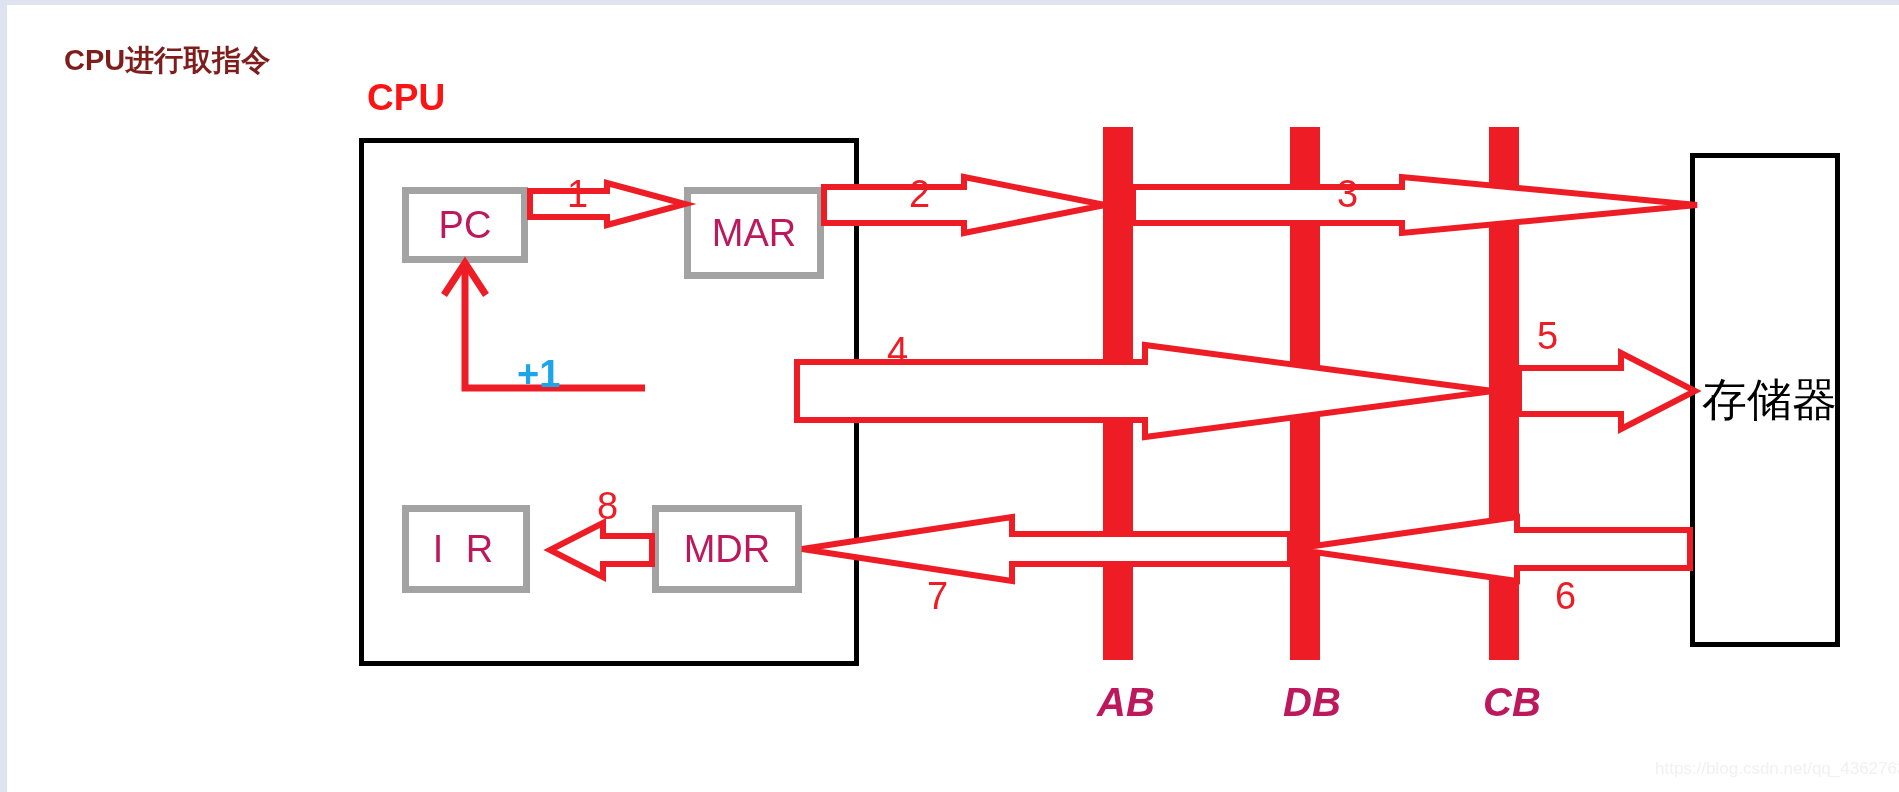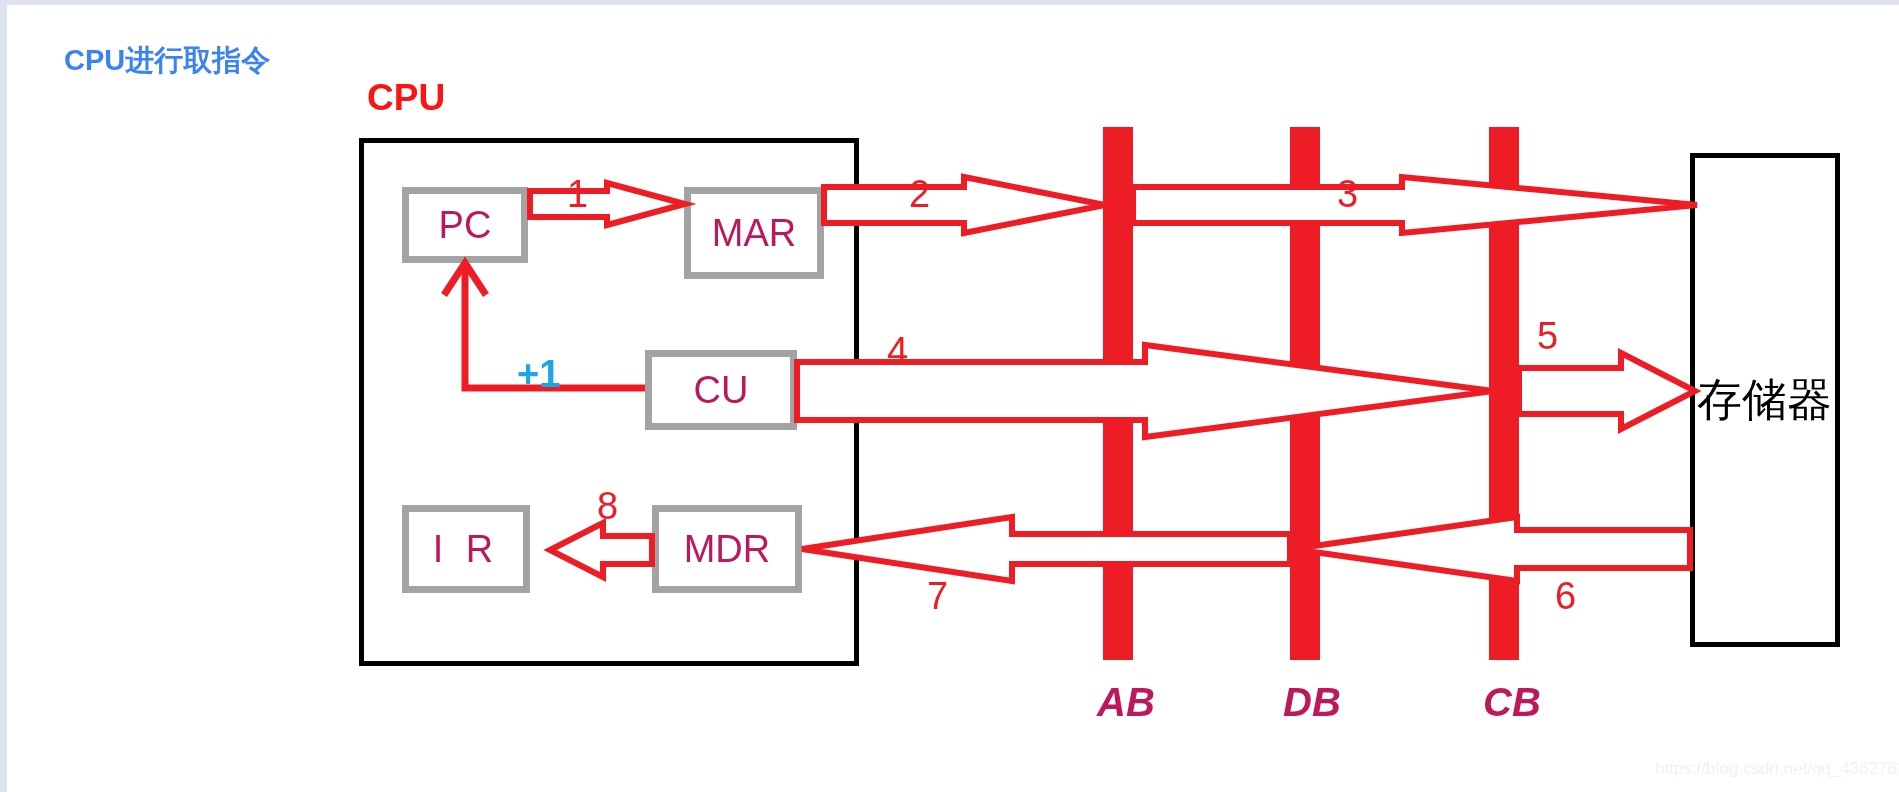--- a/index.html
+++ b/index.html
@@ -15,21 +15,21 @@
     background:#ffffff;
     border-left:7px solid #dfe3ef;
     border-top:5px solid #dfe3ef;
     box-sizing:border-box;
   }
   .abs{position:absolute;}
 
   
   #title{
     left:57px;top:36px;
-    color:#3b82f6;
+    color:#7f1d1d;
     font-size:29px;
     font-weight:bold;
     letter-spacing:0px;
     white-space:nowrap;
   }
 
   
   #cpu-label{
     left:360px;top:72px;
     color:#fb1414;
@@ -54,21 +54,21 @@
     font-family:"Liberation Sans", sans-serif;
   }
   #cpu-box{left:352px;top:133px;width:500px;height:528px;}
 
   #pc-box  {left:395px;top:182px;width:126px;height:76px;font-size:38px;}
   #mar-box {left:677px;top:182px;width:140px;height:92px;font-size:38px;}
   #cu-box  {left:638px;top:345px;width:152px;height:80px;font-size:38px;}
   #ir-box  {left:395px;top:500px;width:128px;height:88px;font-size:38px;letter-spacing:6px;}
   #mdr-box {left:645px;top:500px;width:150px;height:88px;font-size:38px;}
   #mem-box {left:1683px;top:148px;width:150px;height:494px;
-            display:flex;align-items:center;justify-content:flex-start;
+            display:flex;align-items:center;justify-content:flex-end;
             font-size:45px;color:#000;}
   #mem-box .memlabel{white-space:nowrap;transform:translateX(2px);}
 
   
   .bus{background:#ee1c24;}
   #bus-ab{left:1096px;top:122px;width:30px;height:533px;}
   #bus-db{left:1283px;top:122px;width:30px;height:533px;}
   #bus-cb{left:1482px;top:122px;width:30px;height:533px;}
 
   .buslabel{
@@ -118,23 +118,20 @@
   <div id="cpu-label" class="abs">CPU</div>
 
   <div id="cpu-box" class="abs box"></div>
 
   <div id="pc-box" class="abs innerbox">
     <span>PC</span>
   </div>
   <div id="mar-box" class="abs innerbox">
     <span>MAR</span>
   </div>
-  <div id="cu-box" class="abs innerbox">
-    <span>CU</span>
-  </div>
   <div id="ir-box" class="abs innerbox">
     <span>I R</span>
   </div>
   <div id="mdr-box" class="abs innerbox">
     <span>MDR</span>
   </div>
 
   <div id="mem-box" class="abs box">
     <span class="memlabel">存储器</span>
   </div>

